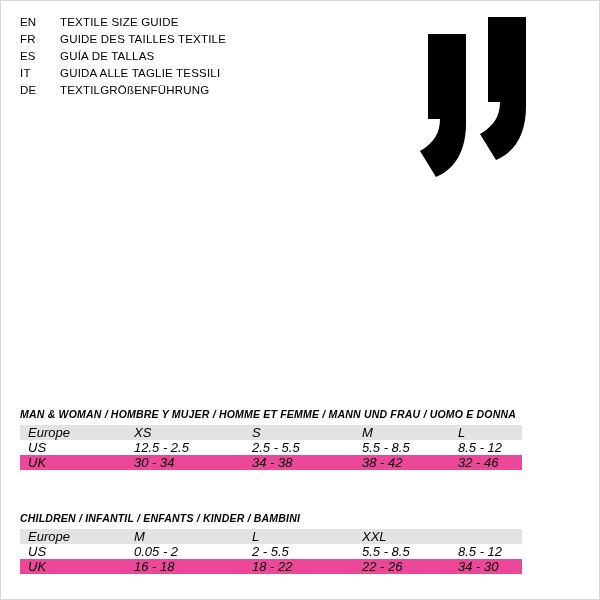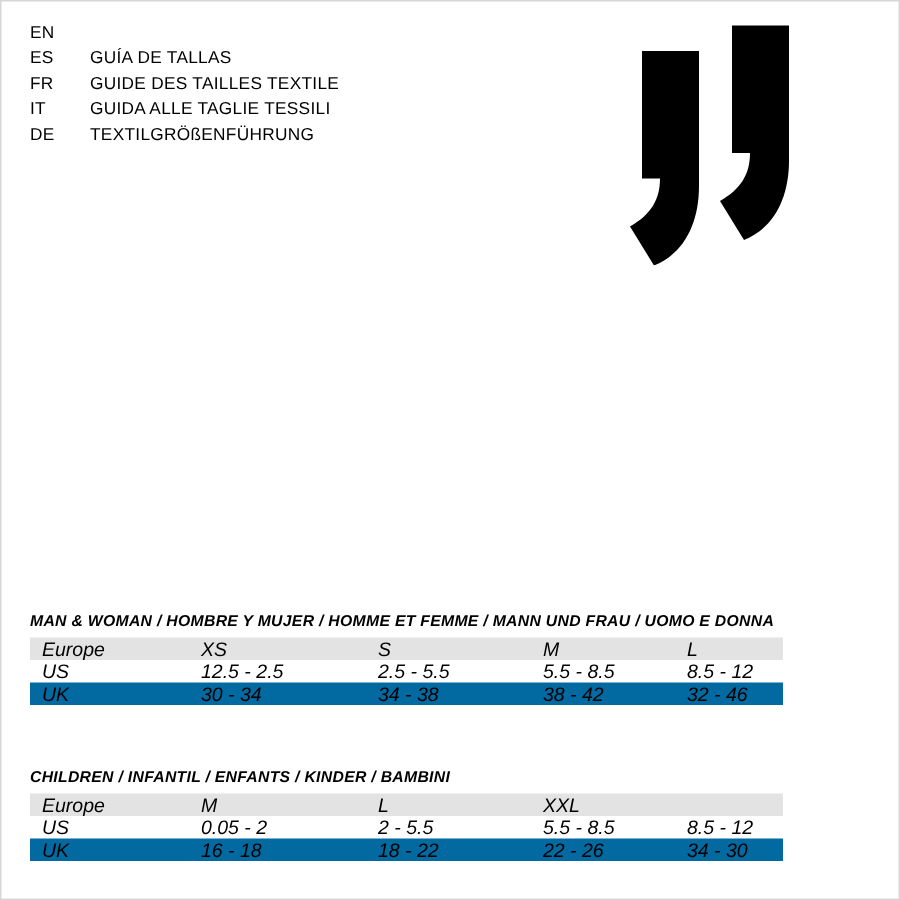--- a/index.html
+++ b/index.html
@@ -98,48 +98,49 @@
     height: 15px;
     padding: 0 0 0 8px;
     border: none;
     vertical-align: middle;
     white-space: nowrap;
   }
   table.size-table tr.head td {
     background: #e3e3e3;
   }
   table.size-table tr.alt td {
-    background: #0369a1;
+    background: #ec4899;
   }
   table.size-table tr.plain td {
     background: #ffffff;
   }
   table.size-table tr td.c0 { width: 98px; }
   table.size-table tr td.c1 { width: 110px; }
   table.size-table tr td.c2 { width: 102px; }
   table.size-table tr td.c3 { width: 88px; }
   table.size-table tr td.c4 { width: 64px; }
 </style>
 </head>
 <body>
 
 <div class="page">
   <div class="page-border"></div>
 
   <div class="lang-block">
     <div class="lang-row">
       <span class="lang-code">EN</span>
+      <span class="lang-text">TEXTILE SIZE GUIDE</span>
+    </div>
+    <div class="lang-row">
+      <span class="lang-code">FR</span>
+      <span class="lang-text">GUIDE DES TAILLES TEXTILE</span>
     </div>
     <div class="lang-row">
       <span class="lang-code">ES</span>
       <span class="lang-text">GUÍA DE TALLAS</span>
-    </div>
-    <div class="lang-row">
-      <span class="lang-code">FR</span>
-      <span class="lang-text">GUIDE DES TAILLES TEXTILE</span>
     </div>
     <div class="lang-row">
       <span class="lang-code">IT</span>
       <span class="lang-text">GUIDA ALLE TAGLIE TESSILI</span>
     </div>
     <div class="lang-row">
       <span class="lang-code">DE</span>
       <span class="lang-text">TEXTILGRÖßENFÜHRUNG</span>
     </div>
   </div>

